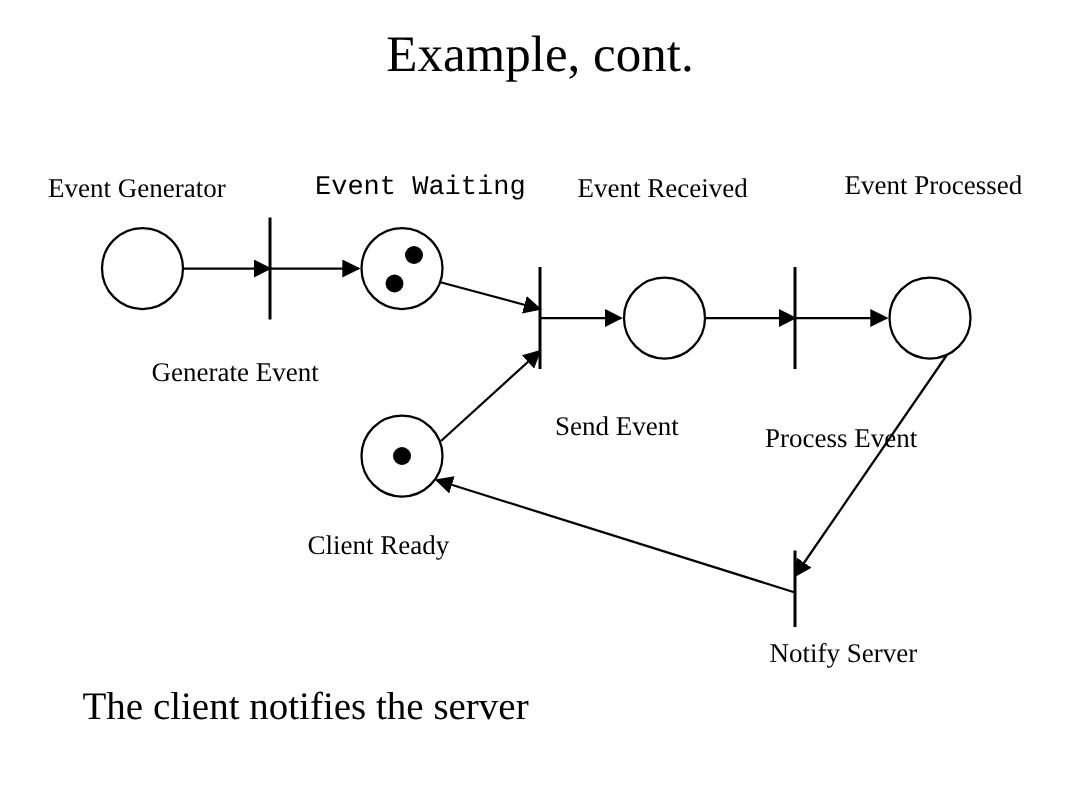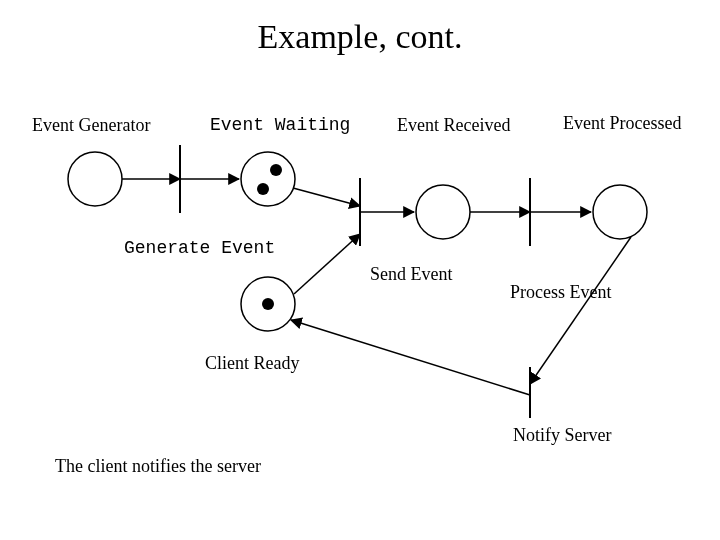--- a/index.html
+++ b/index.html
@@ -24,44 +24,44 @@
     text-align: center;
     font-size: 34px;
   }
   .label {
     position: absolute;
     font-size: 18px;
     white-space: nowrap;
   }
   .caption {
     position: absolute;
-    font-size: 18px;
+    font-size: 26px;
   }
   svg.net {
     position: absolute;
     left: 0;
     top: 0;
     width: 720px;
     height: 540px;
   }
 </style>
 </head>
 <body>
 
 <div class="stage">
 
   <div class="title">Example, cont.</div>
 
   <div class="label" style="left:32px; top:115px;">Event Generator</div>
   <div class="label" style="left:210px; top:115px;font-family:Liberation Mono, monospace;">Event Waiting</div>
-  <div class="label" style="left:397px; top:115px;">Event Received</div>
+  <div class="label" style="left:385px; top:115px;">Event Received</div>
   <div class="label" style="left:563px; top:113px;">Event Processed</div>
 
-  <div class="label" style="left:124px; top:238px;font-family:Liberation Mono, monospace;">Generate Event</div>
-  <div class="label" style="left:370px; top:264px;">Send Event</div>
+  <div class="label" style="left:101px; top:238px;">Generate Event</div>
+  <div class="label" style="left:370px; top:274px;">Send Event</div>
   <div class="label" style="left:510px; top:282px;">Process Event</div>
   <div class="label" style="left:513px; top:425px;">Notify Server</div>
   <div class="label" style="left:205px; top:353px;">Client Ready</div>
 
   <div class="caption" style="left:55px; top:456px;">The client notifies the server</div>
 
   <svg class="net" viewBox="0 0 720 540">
     <defs>
       <marker id="arrow" viewBox="0 0 10 10" refX="9" refY="5" markerWidth="8" markerHeight="8" orient="auto-start-reverse">
         <path d="M 0 0 L 10 5 L 0 10 z" fill="#000"></path>

